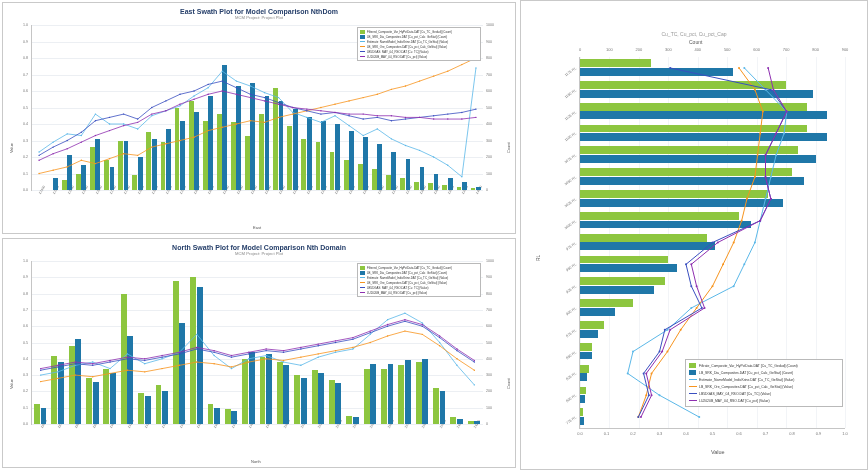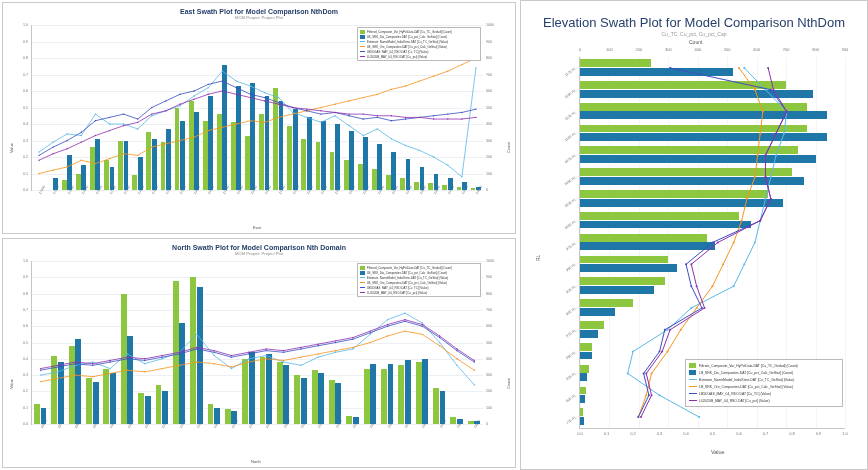--- a/index.html
+++ b/index.html
@@ -598,21 +598,20 @@
           <span class="legtext">LB5DGAS_MAY_04_RSO.DAT [Cu_TC] (Value)</span>
         </div>
         <div class="legrow">
           <span class="legline" style="border-top-color:#8e2fb0;"></span>
           <span class="legtext">LU2020B_MAY_04_RSO.DAT [Cu_pct] (Value)</span>
         </div>
       </div>
   </div>
 
   <div class="rpanel">
-    <div class="rtitle">Elevation Swath Plot for Model Comparison NthDom</div>
     <div class="rsub">Cu_TC, Cu_pct, Cu_pct_Cap</div>
     <div class="rcount" style="left:168px;top:38px;">Count</div>
     <div class="rplot" id="elev-plot" style="left:58px;top:56px;right:22px;bottom:40px;">
         <div class="vgrid" style="left:0px;"></div>
         <div class="rxtick" style="left:0px;top:-10px;">0</div>
         <div class="vgrid" style="left:29.444444444444443px;"></div>
         <div class="rxtick" style="left:29.444444444444443px;top:-10px;">100</div>
         <div class="vgrid" style="left:58.888888888888886px;"></div>
         <div class="rxtick" style="left:58.888888888888886px;top:-10px;">200</div>
         <div class="vgrid" style="left:88.33333333333333px;"></div>

